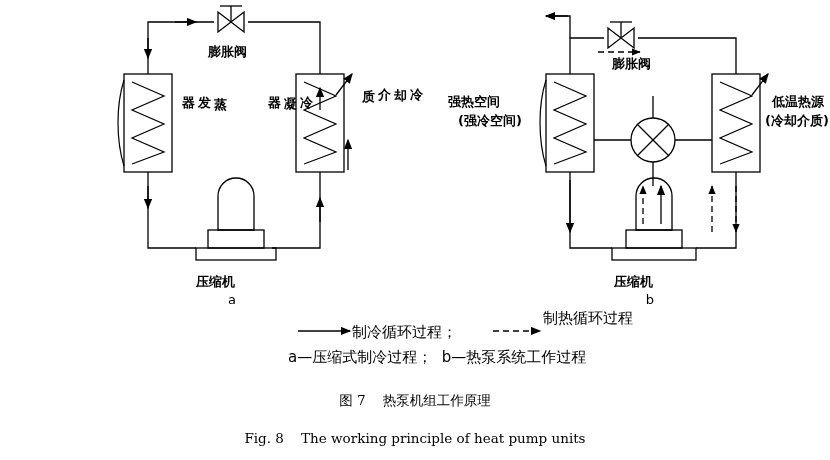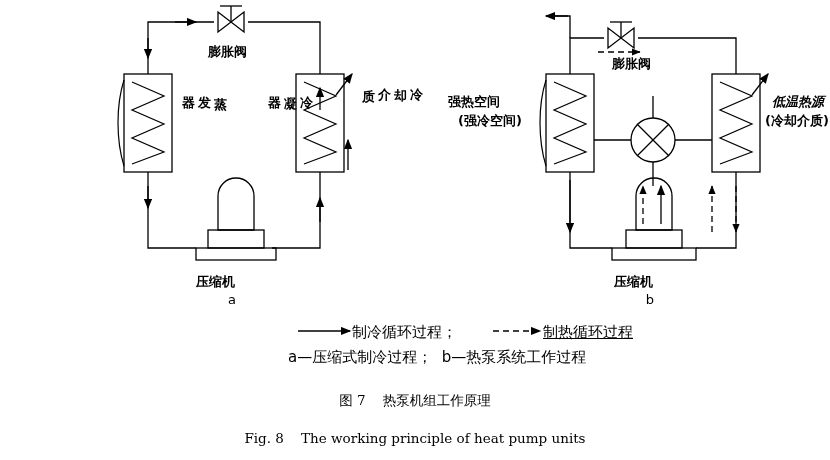--- a/index.html
+++ b/index.html
@@ -164,25 +164,25 @@
   <div class="lbl vert" style="left:360px; top:78px;">冷
 却
 介
 质</div>
   <div class="lbl" style="left:196px; top:274px;">压缩机</div>
   <div class="cap" style="left:222px; top:292px; width:20px;">a</div>
 
   <div class="lbl" style="left:612px; top:56px;">膨胀阀</div>
   <div class="lbl" style="left:448px; top:94px;text-align:right;">强热空间</div>
   <div class="lbl" style="left:441px; top:113px;margin-left:17px;">(强冷空间)</div>
-  <div class="lbl" style="left:772px; top:94px;font-style:italic;">低温热源</div>
+  <div class="lbl" style="left:772px; top:94px;">低温热源</div>
   <div class="lbl" style="left:765px; top:113px;">(冷却介质)</div>
   <div class="lbl" style="left:614px; top:274px;">压缩机</div>
   <div class="cap" style="left:640px; top:292px; width:20px;">b</div>
 
   <div class="legend-row" style="left:352px; top:323px;">制冷循环过程；</div>
-  <div class="legend-row" style="left:543px; top:323px;text-decoration:underline;">制热循环过程</div>
+  <div class="legend-row" style="left:543px; top:309px;">制热循环过程</div>
   <div class="legend-row" style="left:288px; top:348px;">a—压缩式制冷过程；  b—热泵系统工作过程</div>
 
   <div class="cap serif" style="left:0px; top:392px; width:830px;">图 7    热泵机组工作原理</div>
   <div class="cap serif" style="left:0px; top:430px; width:830px;">Fig. 8    The working principle of heat pump units</div>
 
 </div>
 
 </body></html>

